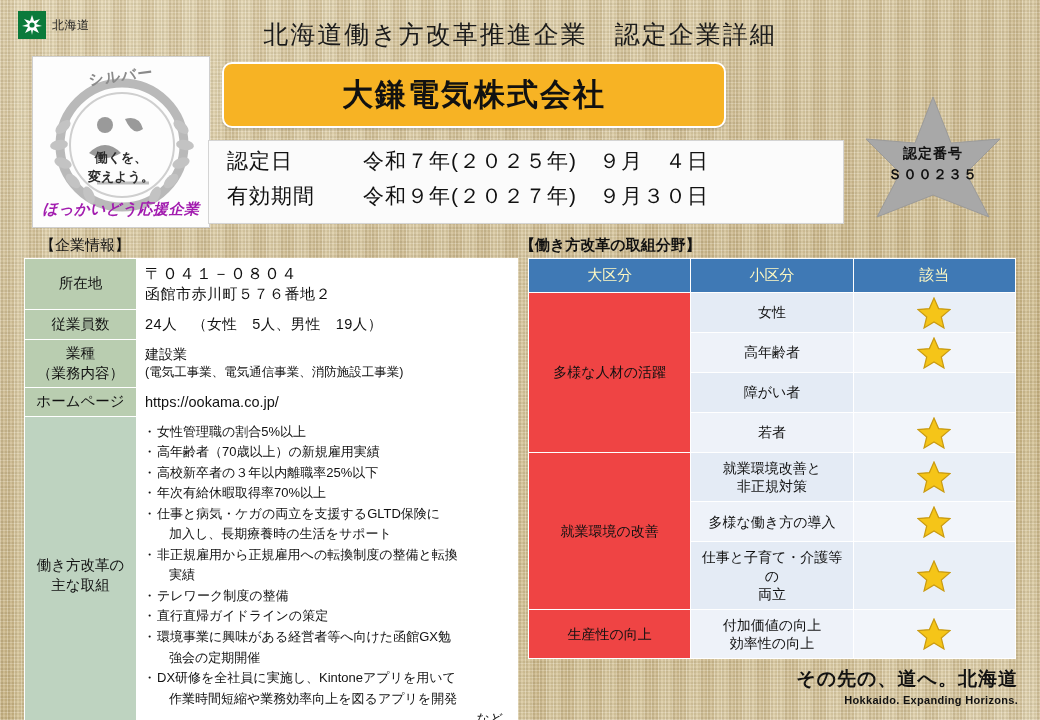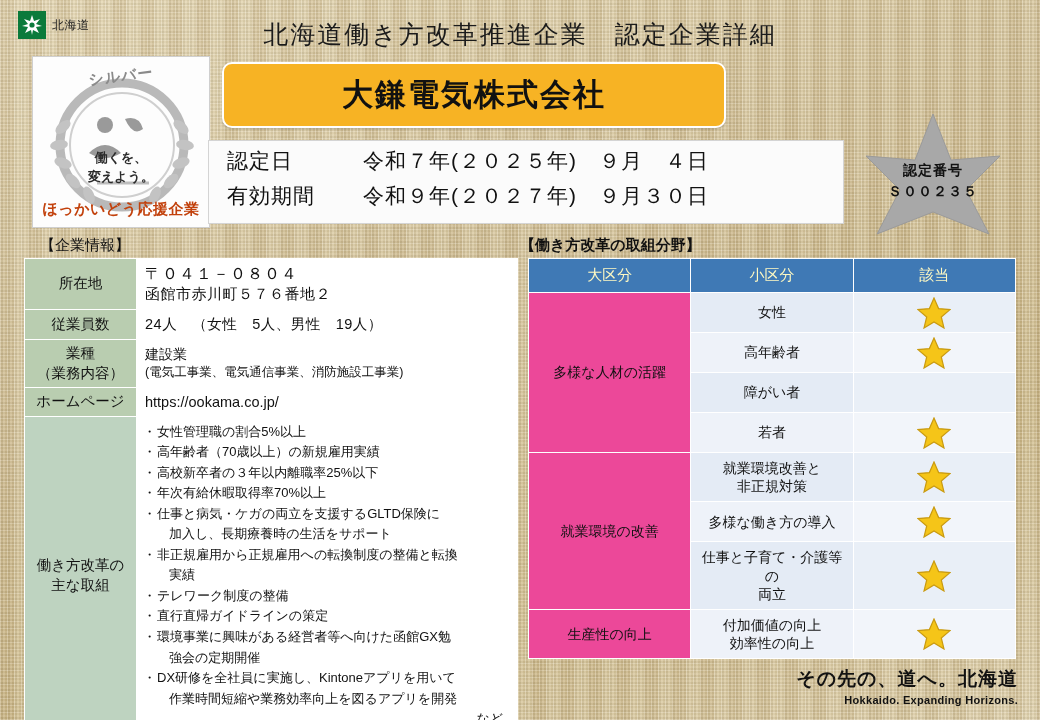--- a/index.html
+++ b/index.html
@@ -61,22 +61,23 @@
     font-size: 15px; color: #8a8a8a; font-weight: bold; letter-spacing: 1px;
     white-space: nowrap;
   }
   .emblem .slogan {
     position: absolute; left: 50%; top: 92px; transform: translateX(-50%);
     text-align: center; font-size: 13px; color: #2b2b2b; line-height: 1.45;
     white-space: nowrap; font-weight: bold;
   }
   .emblem .support {
     position: absolute; left: 50%; bottom: 8px; transform: translateX(-50%);
-    font-size: 15px; color: #c2410c; font-weight: bold; letter-spacing: 0.5px;
+    font-size: 15px; color: #a21caf; font-weight: bold; letter-spacing: 0.5px;
     white-space: nowrap;
+    font-style: italic;
   }
   .emblem svg { position: absolute; inset: 0; }
 
   
   .company-banner {
     position: absolute; left: 222px; top: 62px; width: 504px; height: 66px;
     background: #f7b324;
     border: 2px solid #ffffff;
     border-radius: 10px;
     display: flex; align-items: center; justify-content: center;
@@ -96,21 +97,21 @@
   .dates-box .row {
     display: flex; align-items: baseline;
     font-size: 21px; color: #111; letter-spacing: 1px;
     height: 35px;
   }
   .dates-box .lbl { width: 136px; }
   .dates-box .val { white-space: nowrap; }
 
   
   .cert-star {
-    position: absolute; left: 848px; top: 112px; width: 170px; height: 140px;
+    position: absolute; left: 848px; top: 95px; width: 170px; height: 140px;
   }
   .cert-star svg { position: absolute; inset: 0; }
   .cert-text {
     position: absolute; left: 0; right: 0; top: 48px;
     text-align: center; font-size: 14px; font-weight: bold; color: #111;
     line-height: 1.5; letter-spacing: 1px;
   }
 
   
   .sec-head {
@@ -170,21 +171,21 @@
     table-layout: fixed;
   }
   .rtab th {
     background: #3f79b5; color: #fef9c3; font-weight: normal;
     font-size: 15px; padding: 7px 2px; border: 1px solid #ffffff;
   }
   .rtab td {
     border: 1px solid #ffffff; font-size: 14px; color: #111;
     text-align: center; vertical-align: middle; line-height: 1.3;
   }
-  .rtab td.major { background: #ec4899; padding: 4px; }
+  .rtab td.major { background: #ef4444; padding: 4px; }
   .rtab td.minor { background: #e4ebf5; padding: 6px 4px; height: 40px; }
   .rtab td.minor.alt { background: #eef2f9; }
   .rtab td.hit { background: #e9eff7; width: 92px; }
   .rtab td.hit.alt { background: #f2f5fa; }
   .star-cell svg { display: block; margin: 0 auto; }
 
   
   .footer {
     position: absolute; right: 22px; bottom: 14px; text-align: right;
   }

